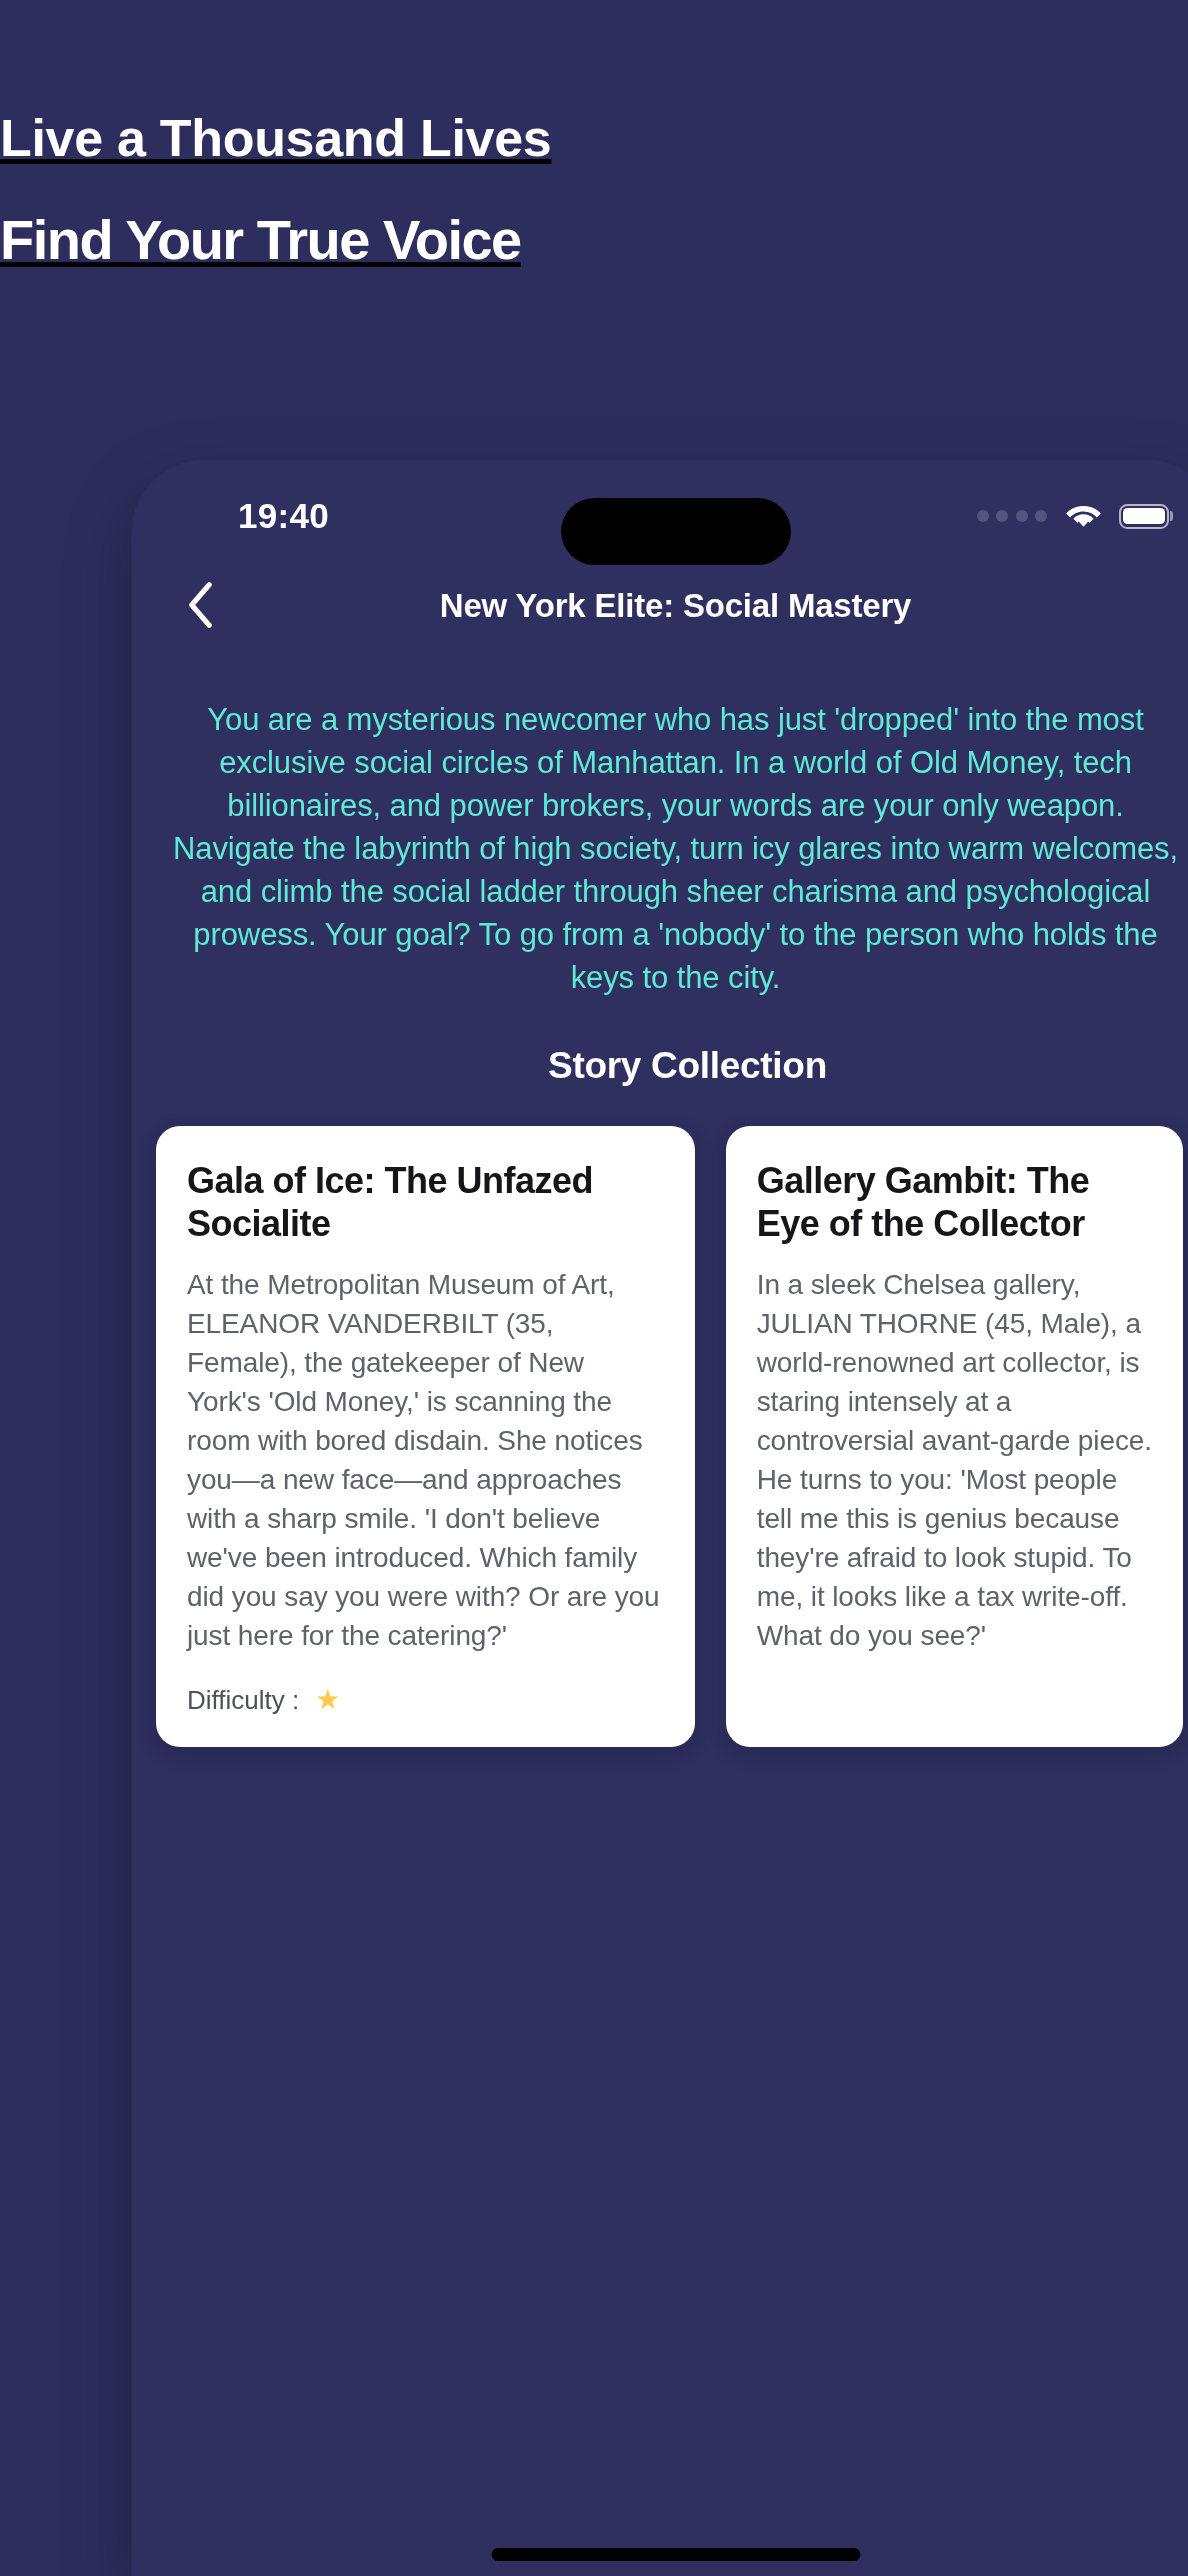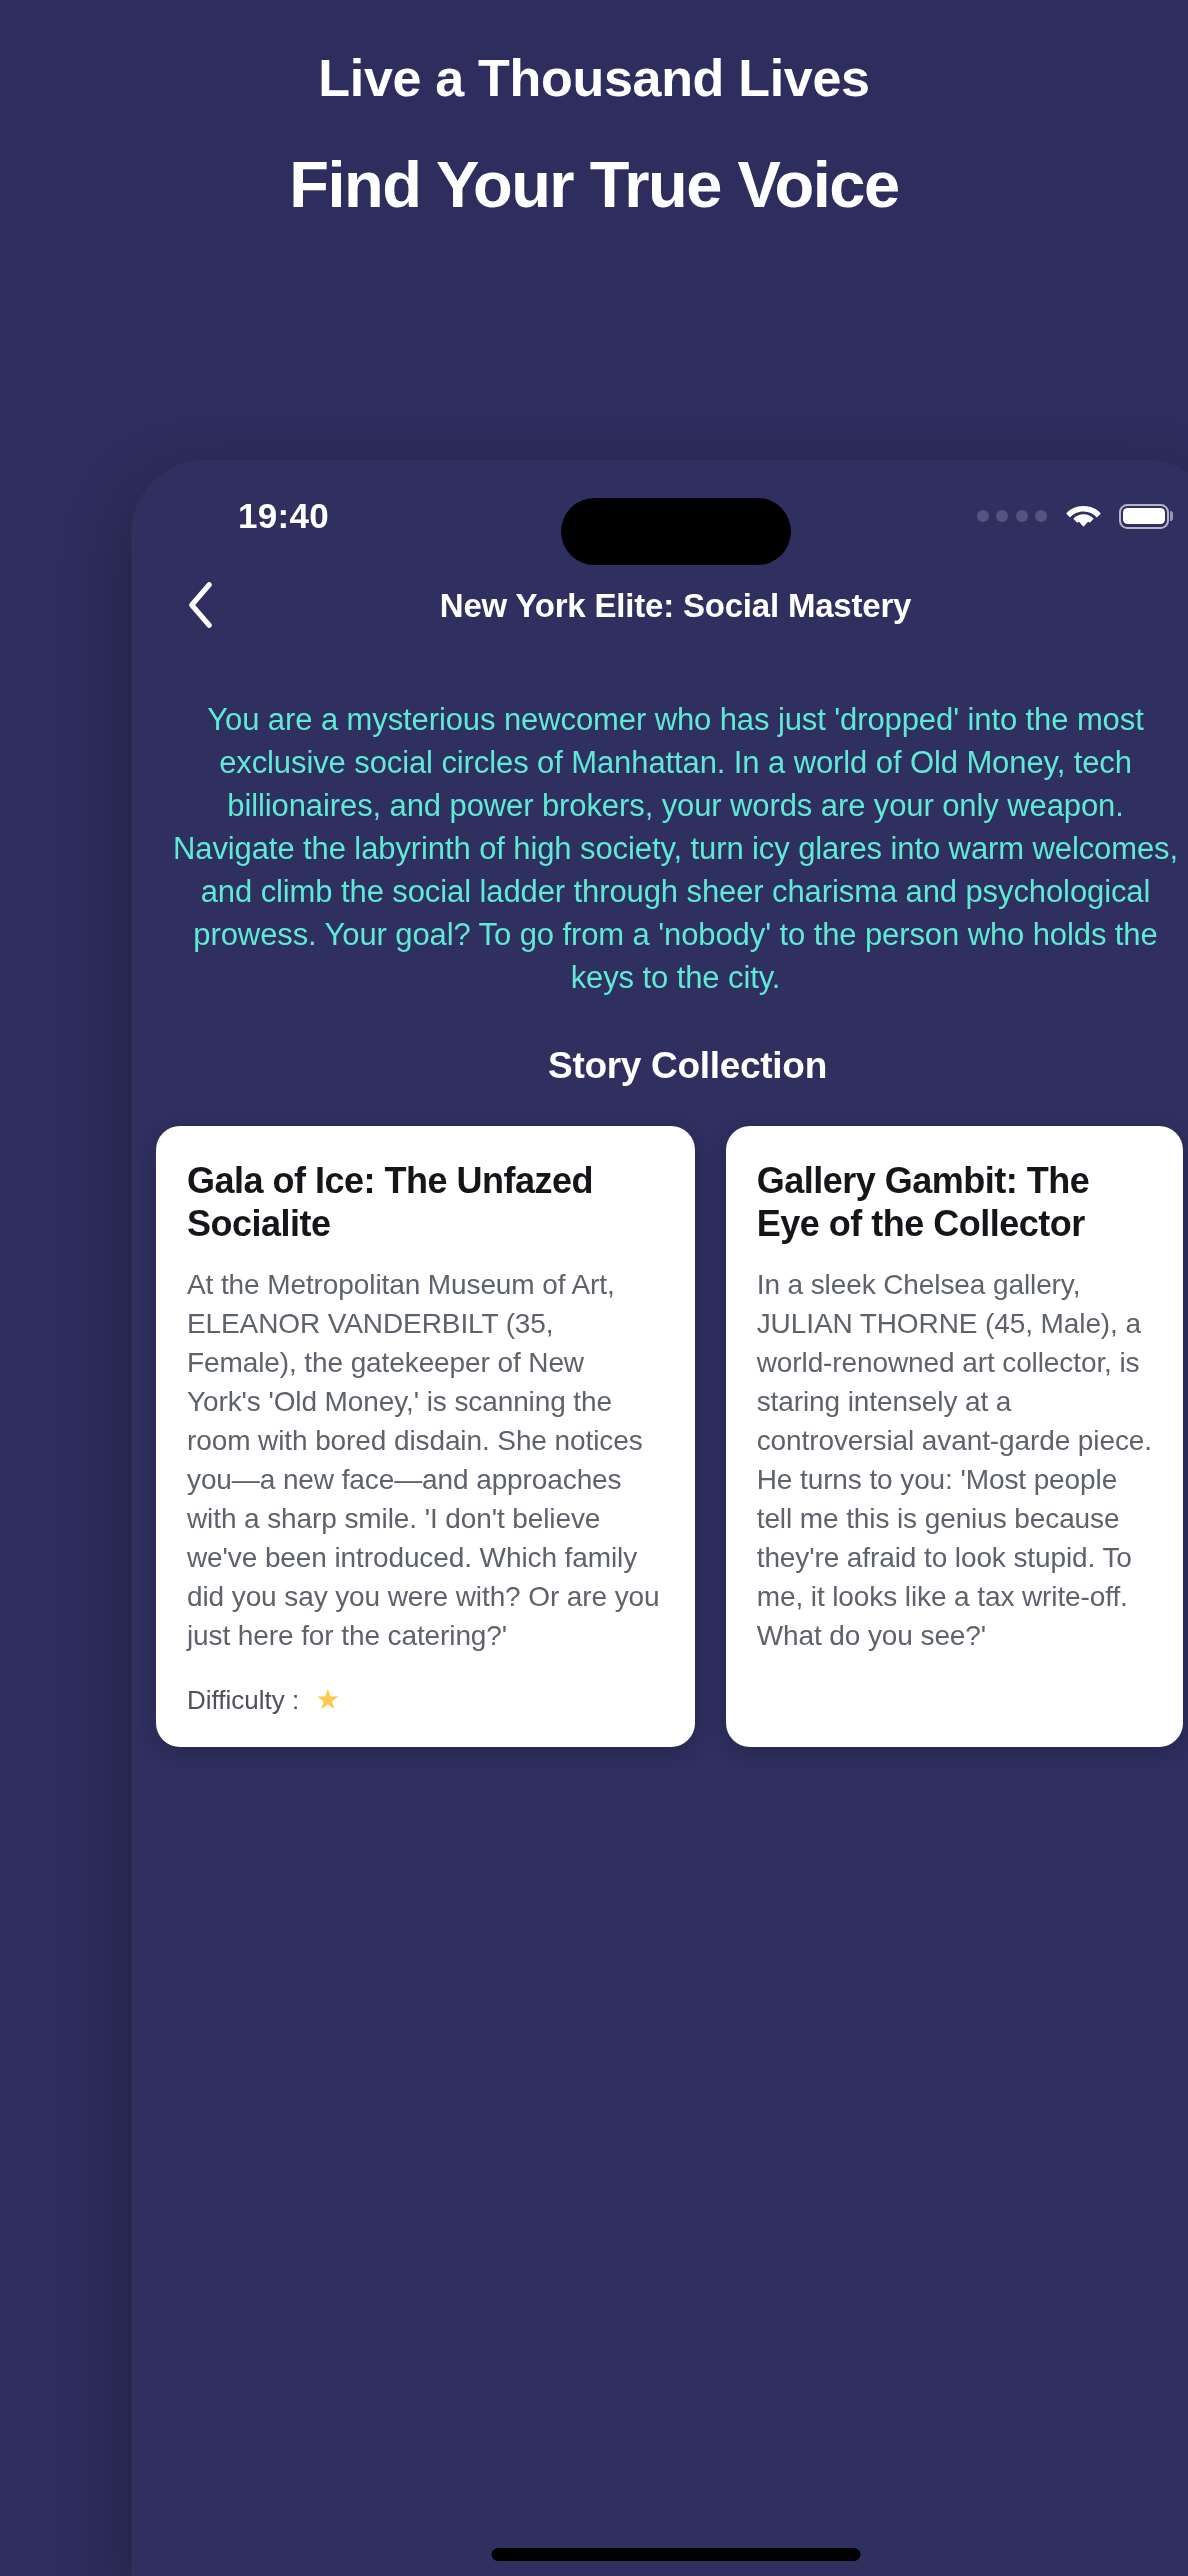--- a/index.html
+++ b/index.html
@@ -10,31 +10,31 @@
     overflow:hidden;
   }
   .page {
     position:relative;
     width:1188px; height:2576px;
     background:#2e2e5e;
     display:flex; flex-direction:column; align-items:center;
   }
 
   
-  .headline-block { width:100%; text-align:center; padding-top:49px; }
+  .headline-block { width:100%; text-align:left; padding-top:109px;text-decoration:underline; }
   .headline-sub {
     color:#ffffff;
     font-size:52px;
     font-weight:700;
     letter-spacing:-0.3px;
     line-height:1.15;
   }
   .headline-main {
     color:#ffffff;
-    font-size:65px;
+    font-size:56px;
     font-weight:700;
     letter-spacing:-1.5px;
     line-height:1.15;
     margin-top:39px;
   }
 
   
   .phone-wrap {
     position:absolute;
     left:132px;

